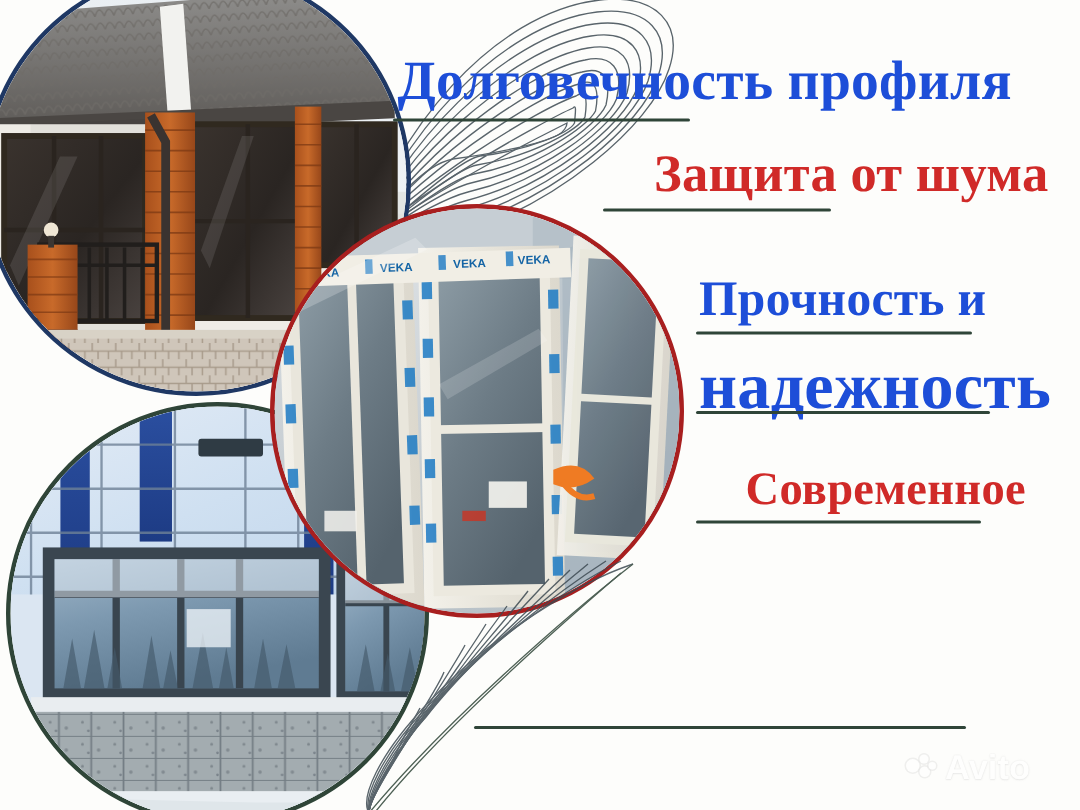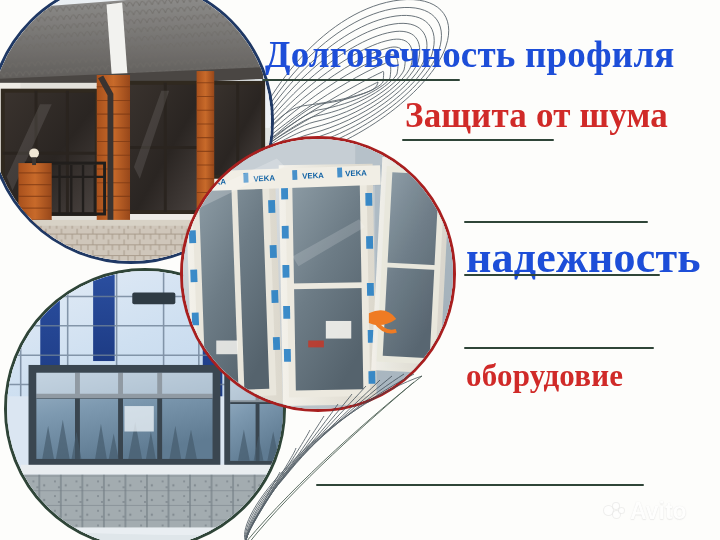--- a/index.html
+++ b/index.html
@@ -37,21 +37,21 @@
 
   
   .headline{
     position:absolute;
     font-weight:700;
     letter-spacing:.2px;
     white-space:nowrap;
     line-height:1;
   }
   .blue{color:#1d4ed8;}
-  .red{color:#d02a28;}
+  .red{color:#d02a28;margin-left:31px;}
   .rule{
     position:absolute;height:2px;background:#2f4538;border-radius:1px;
   }
 
   
   #h1{left:265px;top:36px;font-size:37px;}
   #r1{left:262px;top:79px;width:198px;}
 
   #h2{left:405px;top:98px;font-size:35px;}
   #r2{left:402px;top:139px;width:152px;}
@@ -397,28 +397,29 @@
       <path d="M178,10 C 136,46 58,114 12,172" stroke="#2f4538"></path>
     </g>
   </svg>
 
   <div class="headline blue" id="h1">Долговечность профиля</div>
   <div class="rule" id="r1"></div>
 
   <div class="headline red" id="h2">Защита от шума</div>
   <div class="rule" id="r2"></div>
 
+  <div class="headline blue" id="h3">Прочность и</div>
   <div class="rule" id="r3"></div>
 
   <div class="headline blue" id="h4">надежность</div>
   <div class="rule" id="r4"></div>
 
+  <div class="headline red" id="h5">Современное</div>
   <div class="rule" id="r5"></div>
 
-  <div class="headline red" id="h6">оборудовие</div>
 
   <div class="rule" id="r7"></div>
 
   <div id="avito">
     <span class="dots">
       <i class="d1"></i>
         <i class="d2"></i>
         <i class="d3"></i>
         <i class="d4"></i>
     </span>

